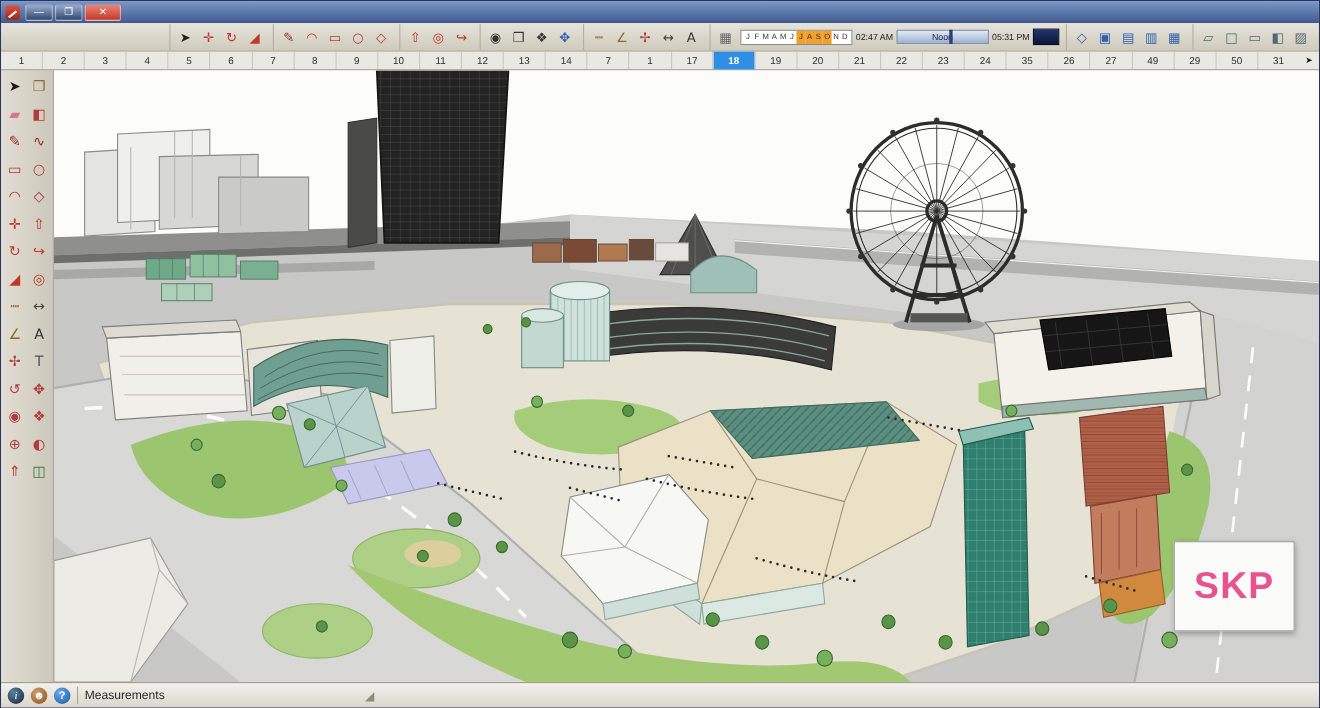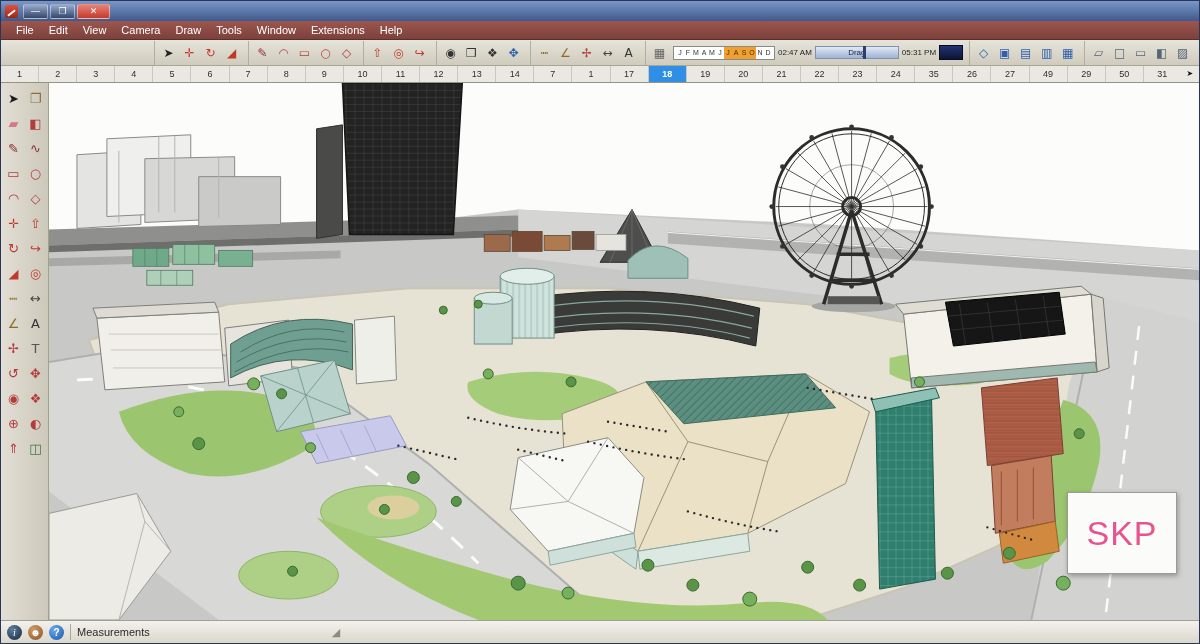--- a/index.html
+++ b/index.html
@@ -50,21 +50,21 @@
   .main{flex:1;display:flex;min-height:0}
   .left-toolbar{width:48px;flex:0 0 48px;background:linear-gradient(90deg,#e2ded4,#ccc8ba);border-right:1px solid #a39f91;
     display:grid;grid-template-columns:1fr 1fr;align-content:start;padding:3px 2px;gap:0 1px}
   .ltool{height:25px;font-size:13px;text-align:center;line-height:23px;background:transparent;border:1px solid transparent;
     cursor:pointer;font-family:"DejaVu Sans",sans-serif;padding:0}
 
   .viewport{flex:1;position:relative;background:#fff;overflow:hidden}
   .viewport svg{display:block;width:100%;height:100%}
   .watermark{position:absolute;right:22px;bottom:46px;width:110px;height:82px;background:#fbfbfa;border:1px solid #9a9a96;
     box-shadow:1px 2px 5px rgba(0,0,0,.3);display:flex;align-items:center;justify-content:center}
-  .watermark span{font-size:34px;font-weight:normal;color:var(--pink,#e8538f);letter-spacing:1px}
+  .watermark span{font-size:34px;font-weight:bold;color:var(--pink,#e8538f);letter-spacing:1px}
 
   
   .statusbar{height:23px;flex:0 0 23px;background:linear-gradient(#f3f1ed,#dbd7cb);border-top:1px solid #a39f91;
     display:flex;align-items:center;padding:0 6px;gap:6px;font-size:11px;color:#1c1c1c}
   .sicon{width:15px;height:15px;border-radius:50%;color:#fff;font-size:10px;line-height:15px;text-align:center;cursor:pointer;flex:0 0 15px}
   .sicon.info{background:radial-gradient(circle at 35% 30%,#5d7f9f,#16253a);font-style:italic;font-family:"Liberation Serif",serif}
   .sicon.user{background:radial-gradient(circle at 35% 30%,#d29a66,#8a5426)}
   .sicon.help{background:radial-gradient(circle at 35% 30%,#6aaaec,#1657a8);font-weight:bold}
   .hint{flex:1;white-space:nowrap;overflow:hidden}
   .sep{width:1px;height:16px;background:#aaa699}
@@ -79,31 +79,20 @@
 
   <div class="titlebar">
     <div class="app-icon"></div>
     <div class="win-btns">
       <div class="win-btn">—</div>
       <div class="win-btn">❐</div>
       <div class="win-btn close">✕</div>
     </div>
   </div>
 
-  <div class="menubar">
-      <span class="menu-item">File</span>
-      <span class="menu-item">Edit</span>
-      <span class="menu-item">View</span>
-      <span class="menu-item">Camera</span>
-      <span class="menu-item">Draw</span>
-      <span class="menu-item">Tools</span>
-      <span class="menu-item">Window</span>
-      <span class="menu-item">Extensions</span>
-      <span class="menu-item">Help</span>
-    </div>
 
   <div class="toolbar">
       <div class="tgroup">
         <button class="tbtn" style="color: rgb(34, 34, 34);">➤</button>
         <button class="tbtn" style="color: rgb(192, 57, 43);">✛</button>
         <button class="tbtn" style="color: rgb(192, 57, 43);">↻</button>
         <button class="tbtn" style="color: rgb(192, 57, 43);">◢</button>
       </div>
       <div class="tgroup">
         <button class="tbtn" style="color: rgb(139, 46, 46);">✎</button>
@@ -140,21 +129,21 @@
           <span>M</span>
           <span>J</span>
           <span class="hl">J</span>
           <span class="hl">A</span>
           <span class="hl">S</span>
           <span class="hl">O</span>
           <span>N</span>
           <span>D</span>
         </div>
         <span class="time-label">02:47 AM</span>
-        <div class="time-slider">Drag</div>
+        <div class="time-slider">Noon</div>
         <span class="time-label">05:31 PM</span>
         <div class="time-darkbox"></div>
       </div>
       <div class="tgroup">
         <button class="tbtn" style="color: rgb(47, 95, 174);">◇</button>
         <button class="tbtn" style="color: rgb(47, 95, 174);">▣</button>
         <button class="tbtn" style="color: rgb(47, 95, 174);">▤</button>
         <button class="tbtn" style="color: rgb(47, 95, 174);">▥</button>
         <button class="tbtn" style="color: rgb(47, 95, 174);">▦</button>
       </div>

